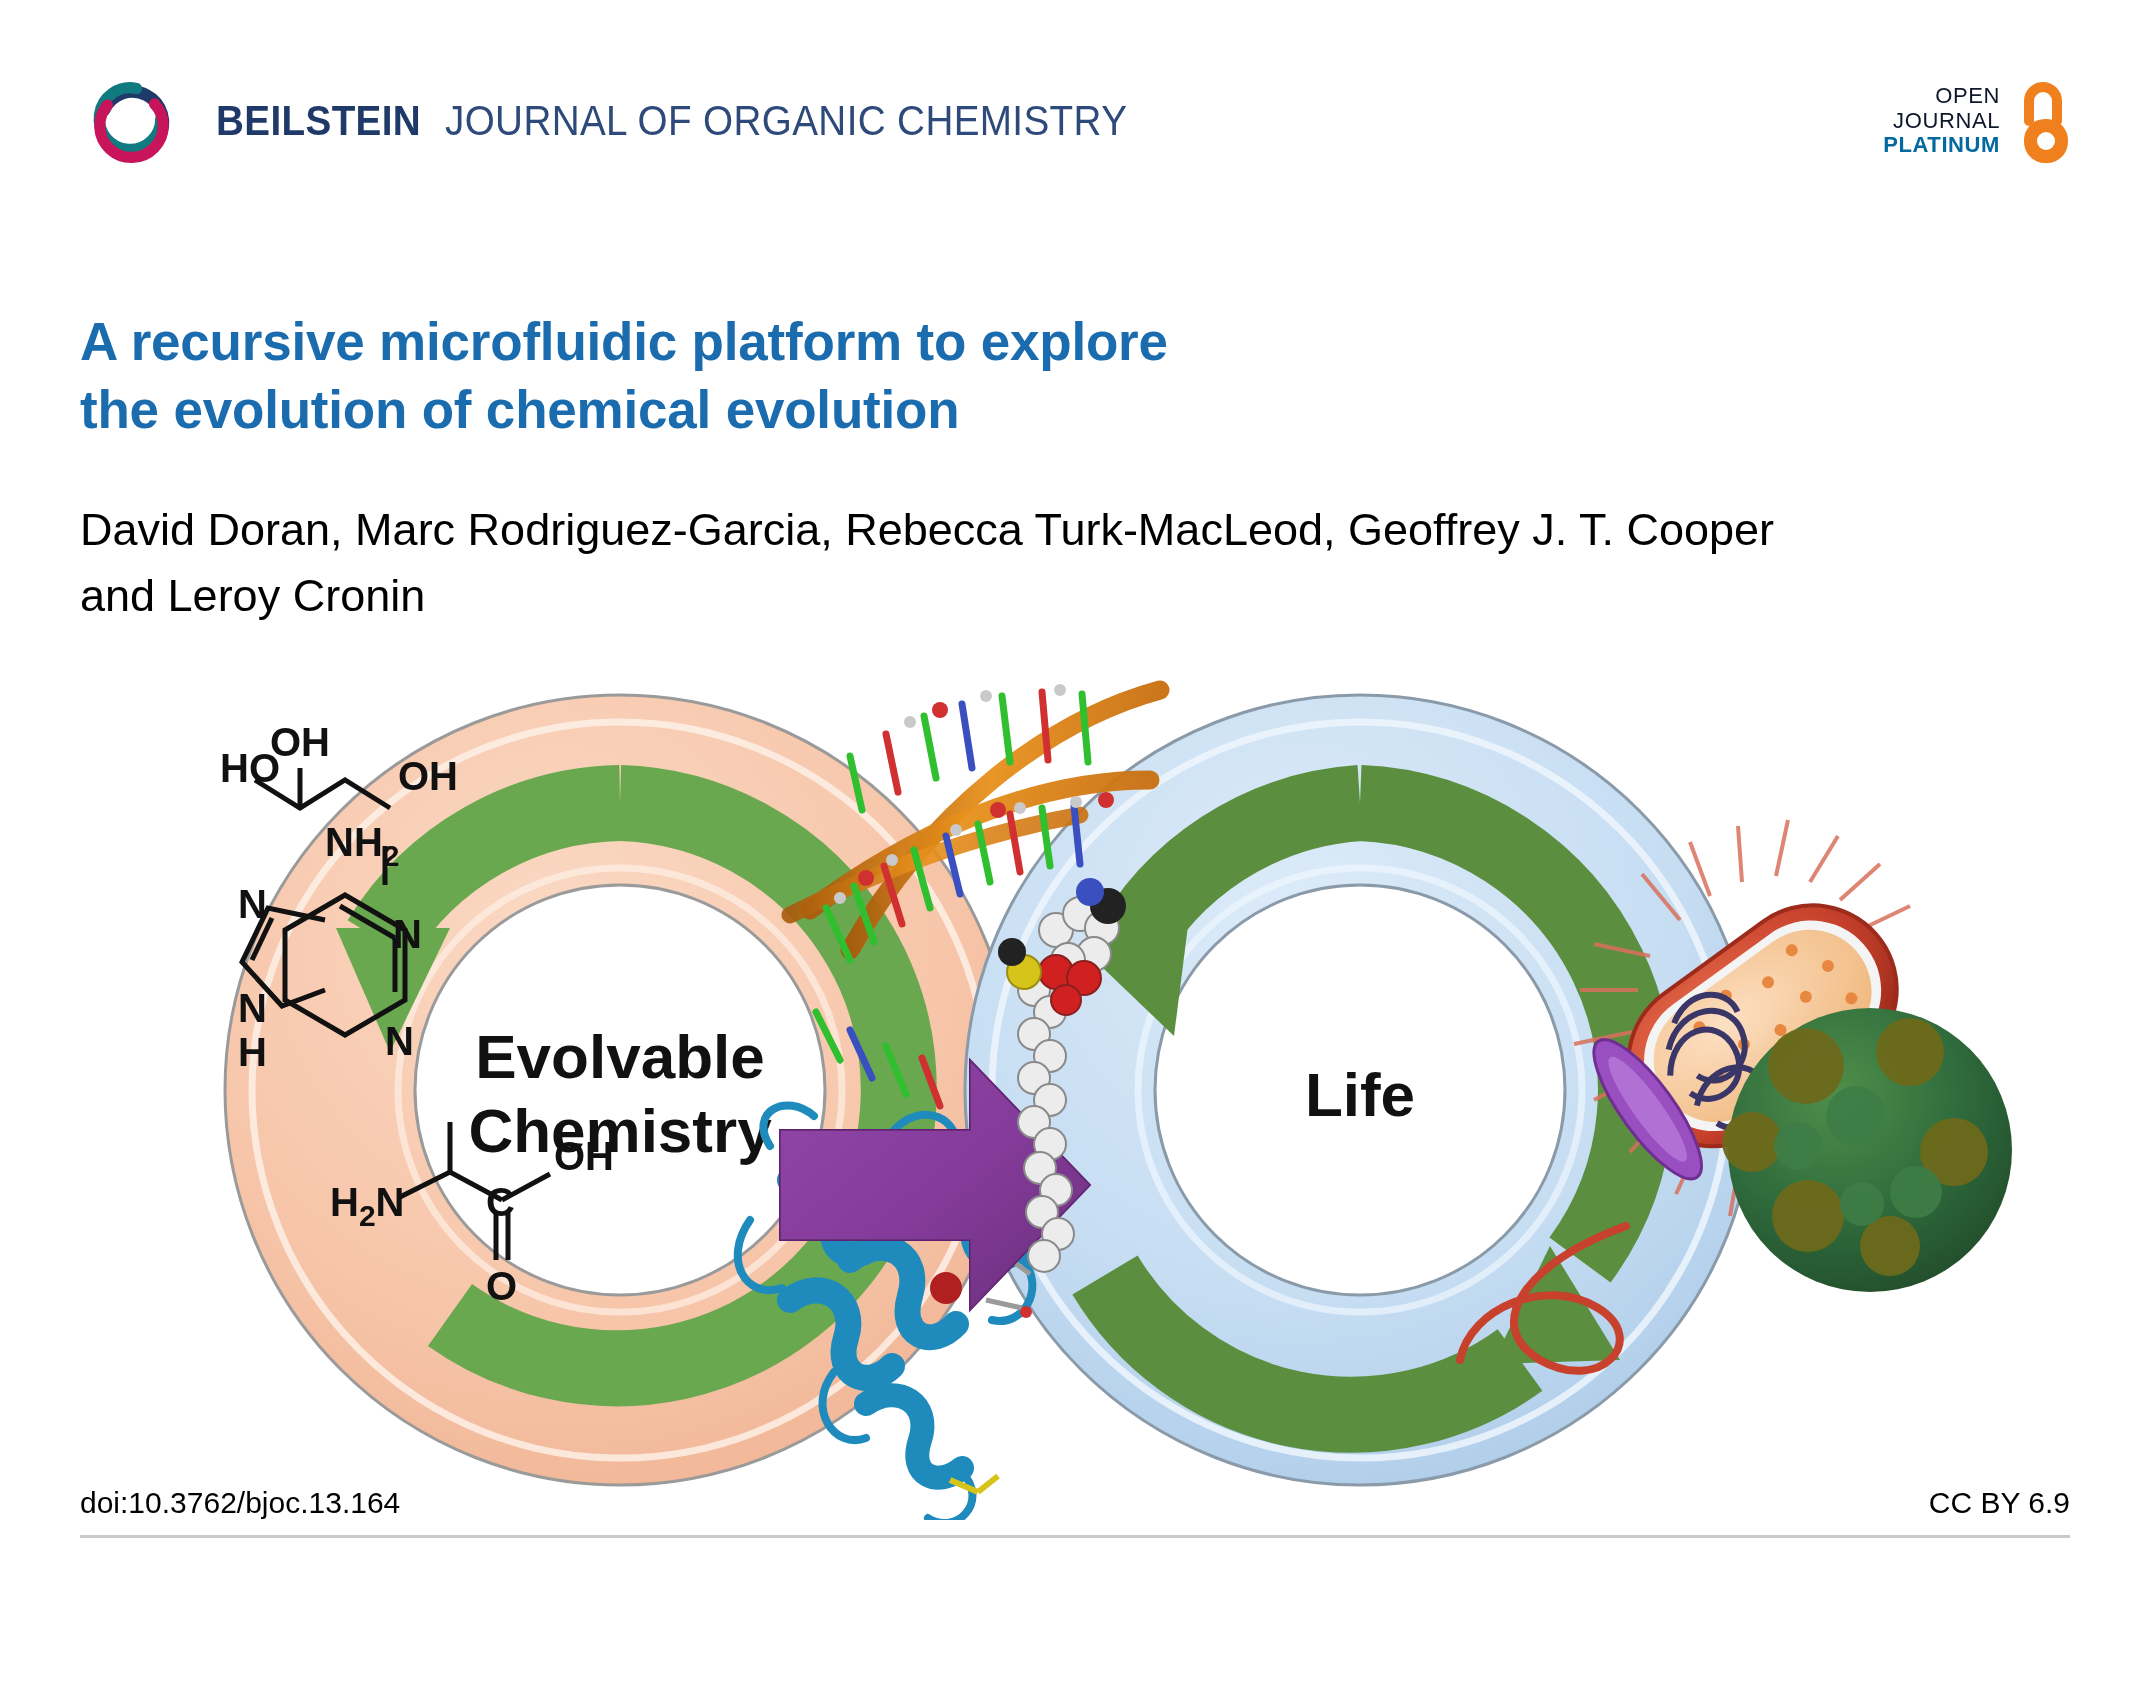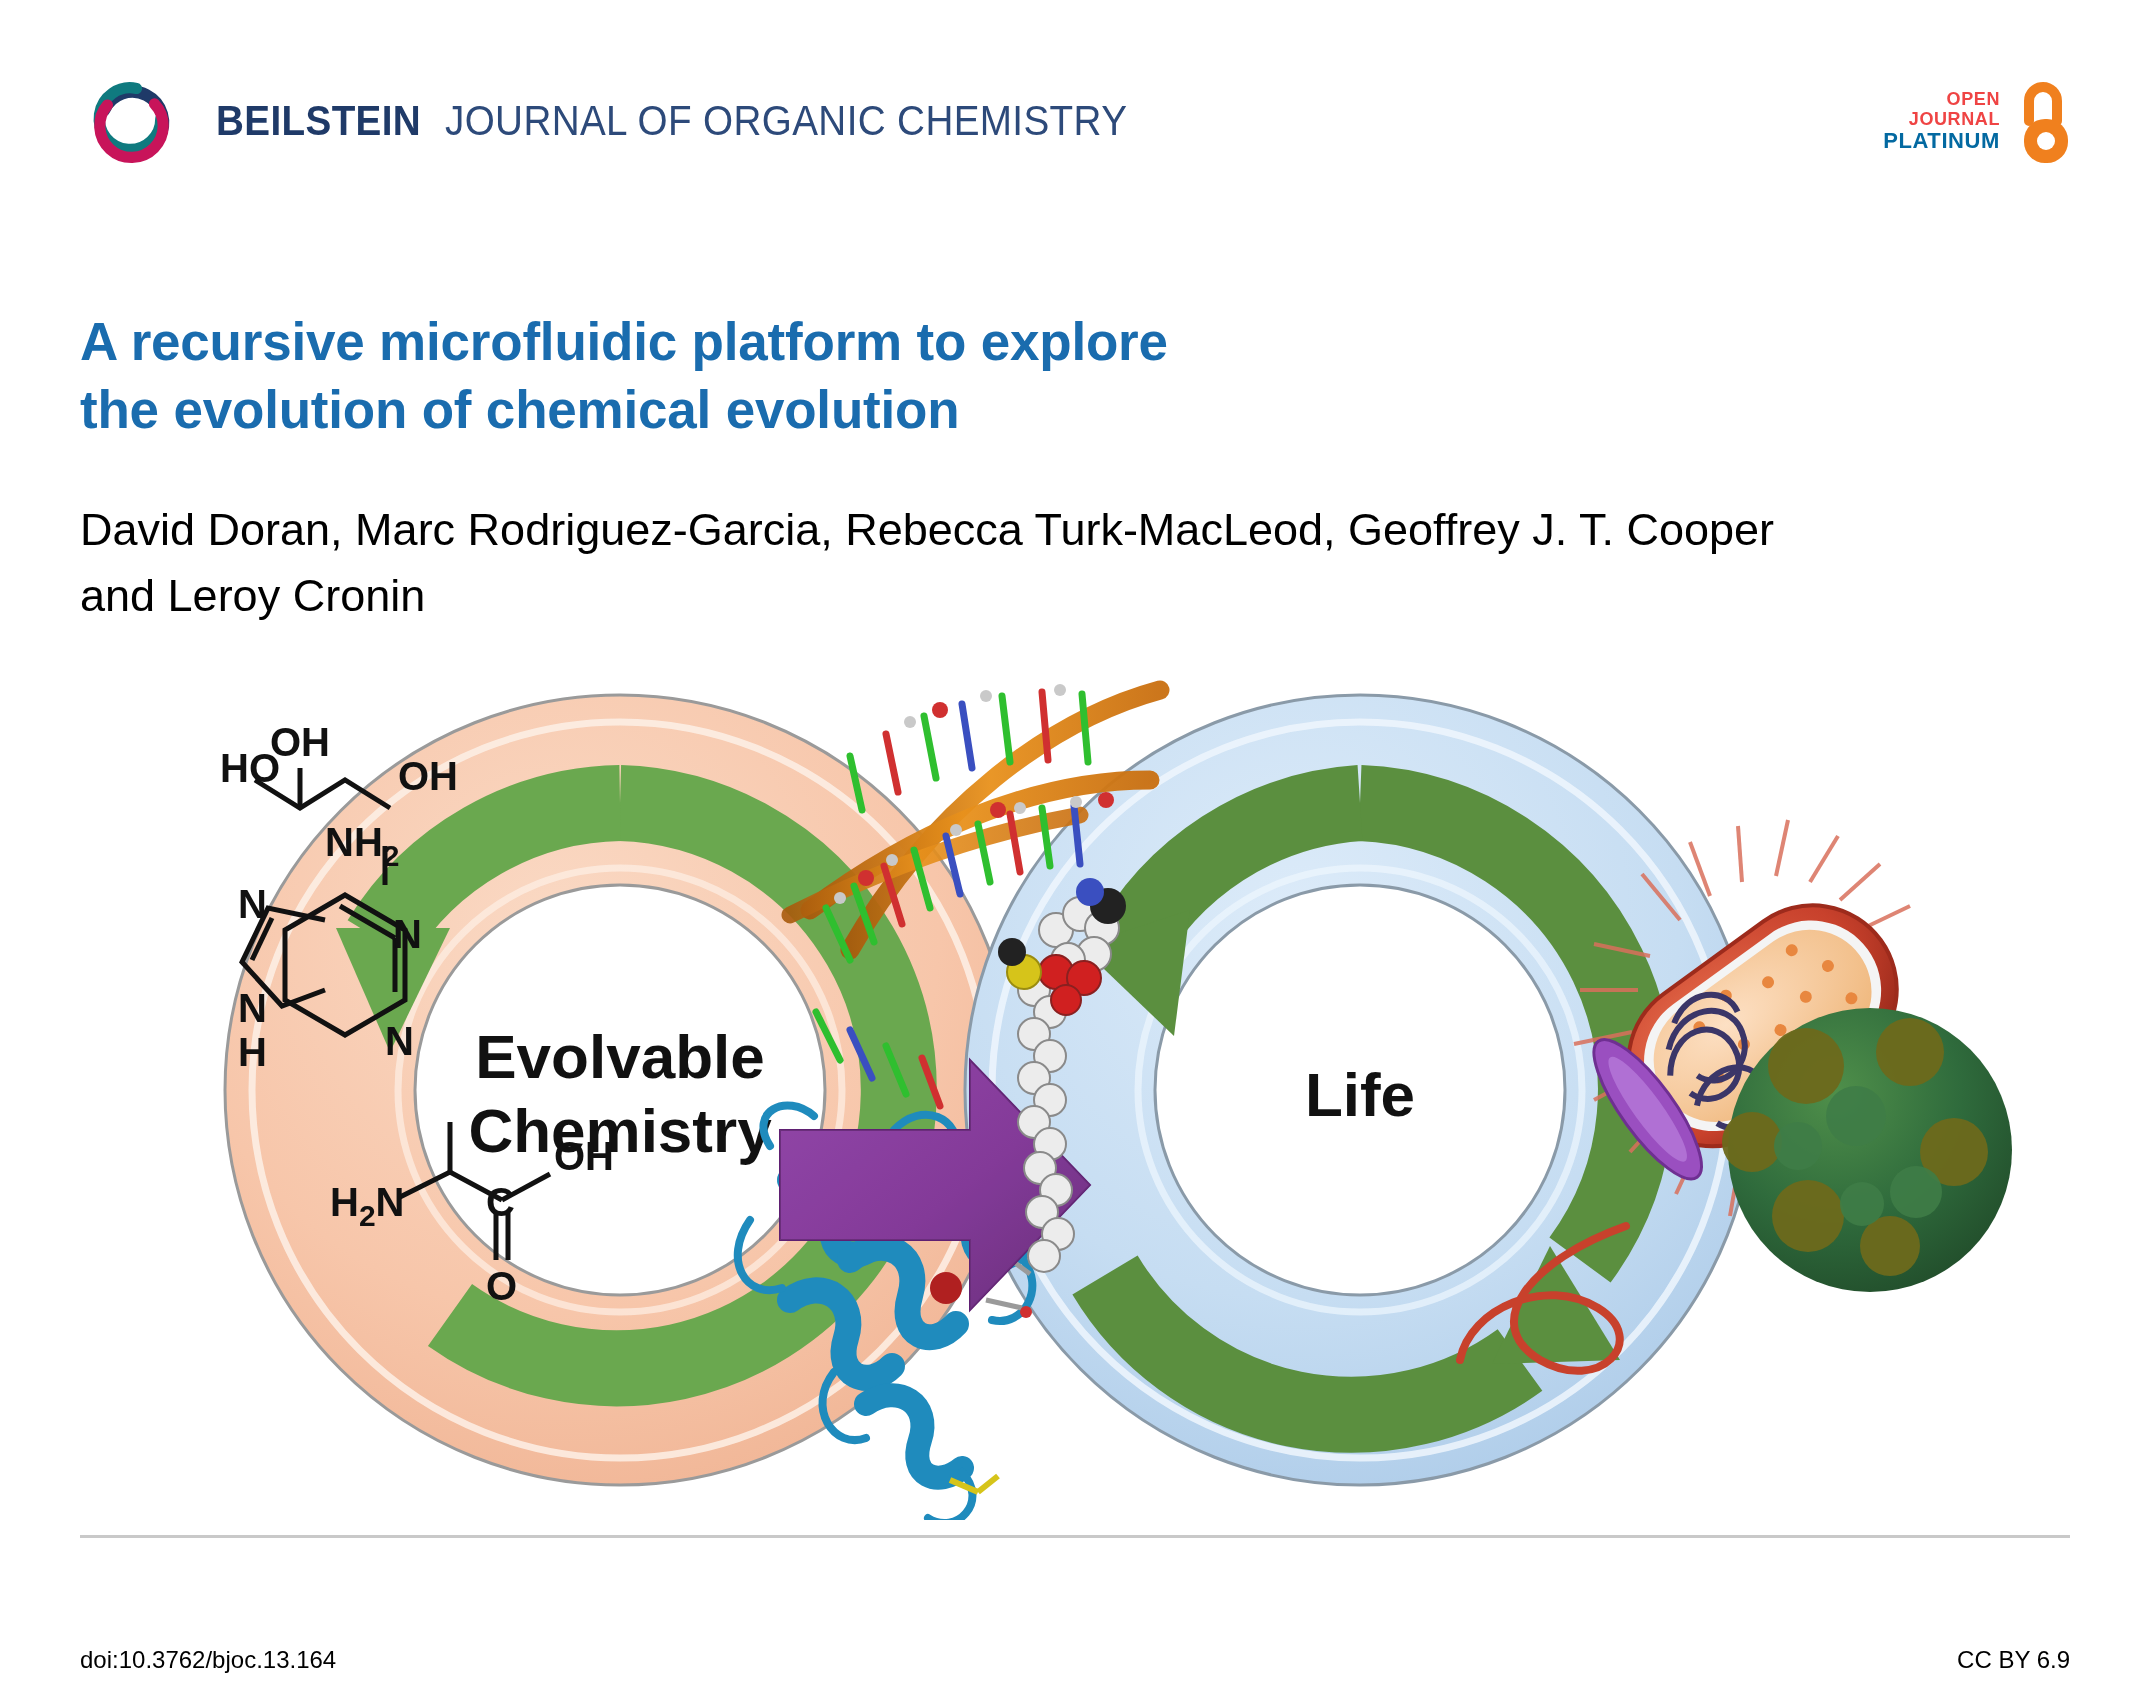--- a/index.html
+++ b/index.html
@@ -74,24 +74,24 @@
     align-items: center;
     gap: 10px;
   }
   .oa-text {
     display: flex;
     flex-direction: column;
     align-items: flex-end;
     line-height: 1.12;
   }
   .oa-open, .oa-access {
-    font-size: 18px;
-    font-weight: 700;
+    font-size: 22px;
+    font-weight: 400;
     letter-spacing: 0.6px;
-    color: #ef4444;
+    color: #0f172a;
   }
   .oa-platinum {
     font-size: 22px;
     font-weight: 700;
     letter-spacing: 0.6px;
     color: #0369a1;
   }
   .oa-lock {
     width: 62px;
     height: 88px;
@@ -140,26 +140,26 @@
     position: absolute;
     left: 80px;
     top: 1535px;
     width: 1990px;
     height: 3px;
     background: #c9c9c9;
   }
   .footer {
     position: absolute;
     left: 80px;
-    top: 1646px;
+    top: 1486px;
     width: 1990px;
     display: flex;
     align-items: baseline;
     justify-content: space-between;
-    font-size: 24px;
+    font-size: 30px;
     color: #000000;
   }
   .footer-doi, .footer-license { white-space: nowrap; }
 </style>
 </head>
 <body>
 
 <div class="page">
 
   <div class="masthead">

